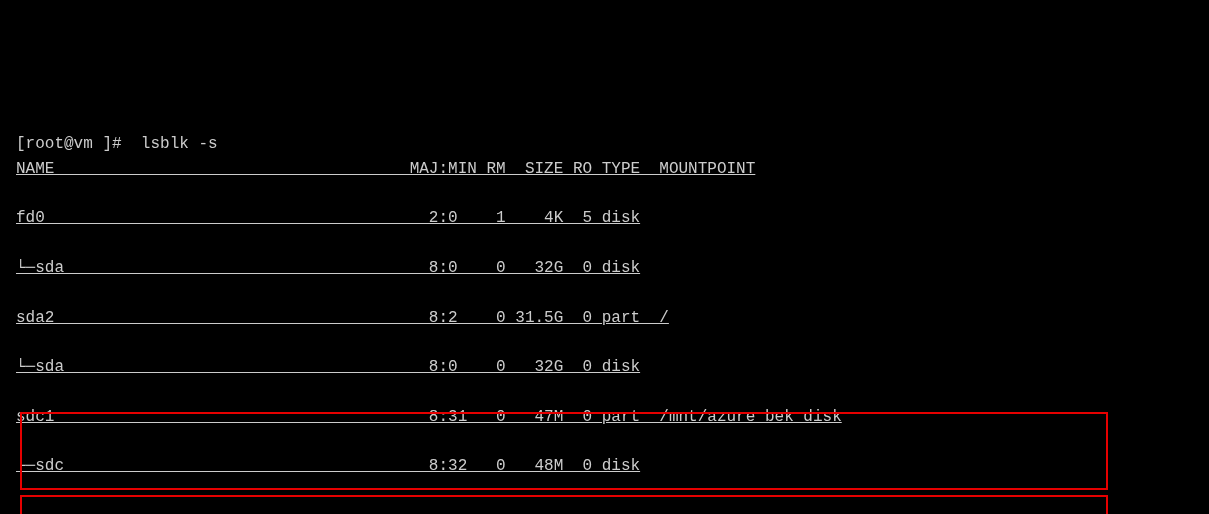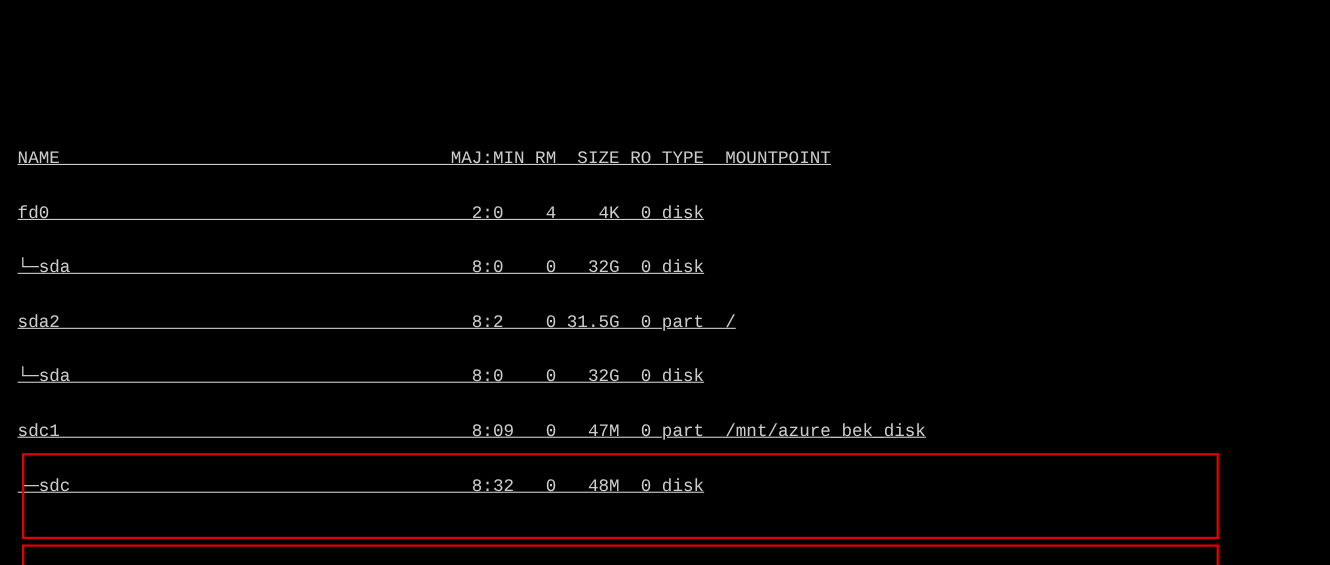--- a/index.html
+++ b/index.html
@@ -47,26 +47,27 @@
       width: 1088px;
       height: 125px;
     }
   </style>
 </head>
 <body>
 
 
 
 <div class="terminal">
+<span class="prompt-line">[root@vm ]#  lsblk -s</span>
 <span class="row">NAME                                     MAJ:MIN RM  SIZE RO TYPE  MOUNTPOINT</span>
-<span class="row">fd0                                        2:0    4    4K  0 disk</span>
+<span class="row">fd0                                        2:0    1    4K  5 disk</span>
 <span class="row">└─sda                                      8:0    0   32G  0 disk</span>
 <span class="row">sda2                                       8:2    0 31.5G  0 part  /</span>
 <span class="row">└─sda                                      8:0    0   32G  0 disk</span>
-<span class="row">sdc1                                       8:09   0   47M  0 part  /mnt/azure_bek_disk</span>
+<span class="row">sdc1                                       8:31   0   47M  0 part  /mnt/azure_bek_disk</span>
 <span class="row">└─sdc                                      8:32   0   48M  0 disk</span>
 
 
 
 
 
 
 
 
 

